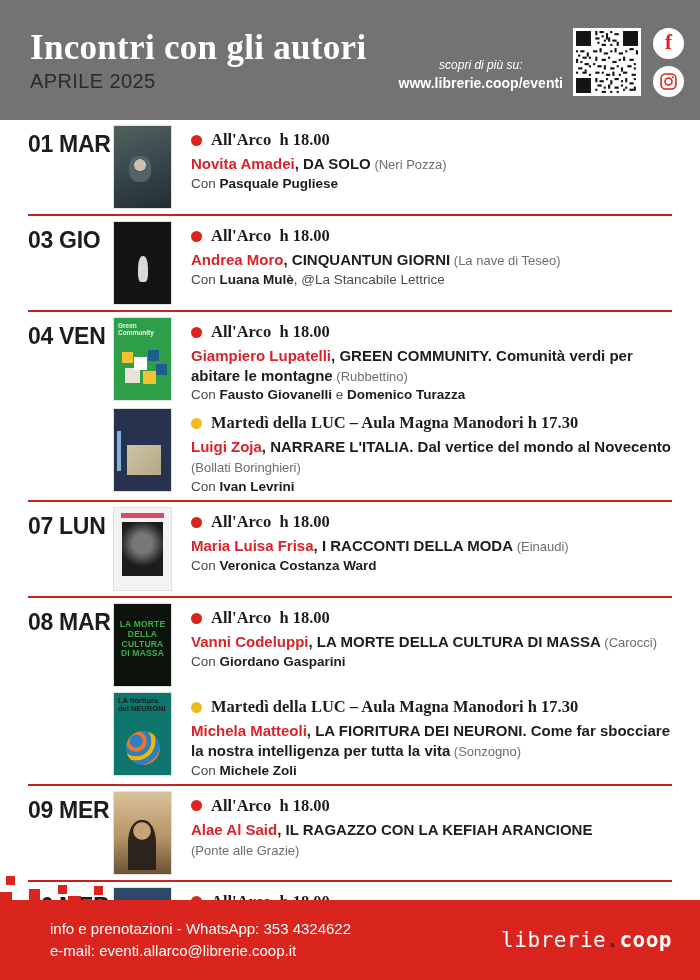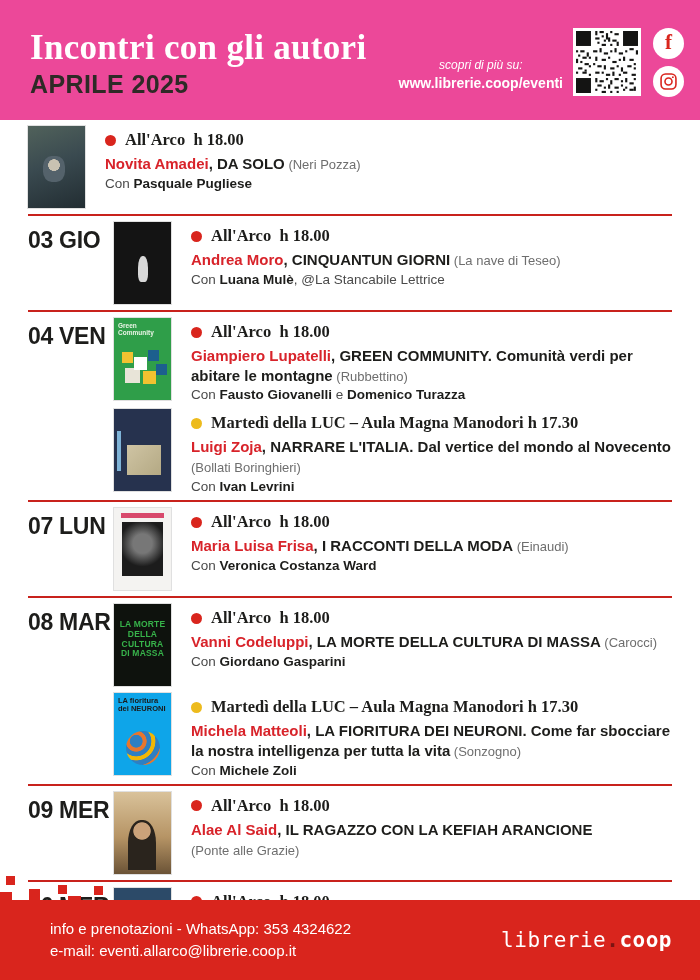--- a/index.html
+++ b/index.html
@@ -1,25 +1,25 @@
 <!DOCTYPE html>
 <html><head>
 <meta charset="utf-8">
 <style>
   html,body{margin:0;padding:0;background:#e9e9e9;}
   .page{position:relative;width:700px;height:980px;margin:0 auto;background:#ffffff;
         font-family:"Liberation Sans",sans-serif;overflow:hidden;}
 
   
-  .header{position:absolute;top:0;left:0;right:0;height:120px;background:#ec4899;
+  .header{position:absolute;top:0;left:0;right:0;height:120px;background:#737373;
           display:flex;justify-content:space-between;align-items:flex-start;}
   .header-left{padding:30px 0 0 30px;}
   .page-title{margin:0;font-family:"Liberation Serif",serif;font-weight:700;
               font-size:35px;line-height:1.05;color:#ffffff;letter-spacing:.3px;}
-  .page-subtitle{font-size:25px;font-weight:700;color:#2e2a26;margin-top:3px;letter-spacing:.4px;}
+  .page-subtitle{font-size:20px;font-weight:400;color:#2e2a26;margin-top:3px;letter-spacing:.4px;}
   .header-right{display:flex;align-items:flex-start;padding:28px 16px 0 0;gap:10px;}
   .promo{text-align:center;color:#fff;margin-top:30px;}
   .promo-1{font-style:italic;font-size:12px;line-height:1.3;}
   .promo-2{font-weight:700;font-size:14px;line-height:1.3;}
   .qr{width:68px;height:68px;background:#fff;padding:3px;box-sizing:border-box;}
   .qr svg{width:100%;height:100%;display:block;}
   .socials{display:flex;flex-direction:column;gap:7px;margin-left:2px;}
   .social{width:31px;height:31px;border-radius:50%;background:#fff;display:flex;
           align-items:center;justify-content:center;}
   .fb-glyph{color:#d9251d;font-weight:800;font-size:21px;line-height:1;margin-top:-2px;
@@ -67,21 +67,21 @@
   .cover-narrare::before{content:"";position:absolute;left:3px;top:22px;width:4px;height:40px;background:#7fb4d8;}
   .cover-narrare::after{content:"";position:absolute;left:13px;top:36px;width:34px;height:30px;
          background:linear-gradient(135deg,#cfc4a4,#b4a984);}
   .cover-racconti{background:#f4f3f1;}
   .cover-racconti::before{content:"";position:absolute;left:7px;top:5px;right:7px;height:5px;background:#c03;opacity:.7;}
   .cover-racconti::after{content:"";position:absolute;left:8px;top:14px;right:8px;bottom:14px;
          background:radial-gradient(circle at 50% 40%,#777 0 25%,#1c1c1c 60% 100%);}
   .cover-morte{background:#0e120d;display:flex;justify-content:center;}
   .cover-morte .cover-text{color:#37b24a;font-weight:800;font-size:8.5px;line-height:1.15;
          text-transform:uppercase;margin-top:16px;text-align:center;letter-spacing:.2px;padding:0 3px;}
-  .cover-fioritura{background:#0ea5e9;}
+  .cover-fioritura{background:#0f766e;}
   .cover-fioritura .cover-text{color:#1a1a1a;font-size:7.5px;font-weight:800;line-height:1.1;margin:4px 0 0 4px;}
   .cover-fioritura::after{content:"";position:absolute;left:12px;top:38px;width:34px;height:34px;border-radius:50%;
          background:radial-gradient(circle at 30% 30%,#2e7fc2 0 18%,#e8762d 20% 30%,#2e7fc2 32% 44%,
          #f2b705 46% 56%,#2e7fc2 58% 72%,#e8762d 74% 84%,#2e7fc2 86% 100%);}
   .cover-kefiah{background:linear-gradient(180deg,#d9c29a 0%,#b69465 55%,#6b5336 100%);}
   .cover-kefiah::after{content:"";position:absolute;left:14px;top:28px;width:28px;height:50px;
          background:radial-gradient(circle at 50% 22%,#caa27a 0 20%,#2a241d 22% 100%);border-radius:45% 45% 0 0;}
   .cover-distanza{background:linear-gradient(180deg,#2c4a68 0 58%,#b14d57 58% 100%);display:flex;justify-content:center;}
   .cover-distanza::after{content:"";position:absolute;left:17px;top:14px;width:22px;height:26px;
          background:#efb3a4;border-radius:50% 50% 45% 45%;}
@@ -219,20 +219,21 @@
             <circle cx="8" cy="8" r="3.3"></circle>
             <circle cx="12.1" cy="3.9" r="0.9" fill="#d9251d" stroke="none"></circle>
           </svg>
         </div>
       </div>
     </div>
   </div>
 
   <div class="main" id="event-list">
       <section class="row">
+        <div class="date">01 MAR</div>
         <div class="items">
           <div class="item">
             <div class="cover cover-da-solo"></div>
             <div class="details">
               <div class="venue">
                 <span class="dot red"></span>
                 <span class="vtext">All'Arco  h 18.00</span>
               </div>
               <p class="titleline"><span class="author">Novita Amadei</span>, <b>DA SOLO</b><span class="pub"> (Neri Pozza)</span></p>
               <p class="conline"><span>Con </span><b>Pasquale Pugliese</b></p>

